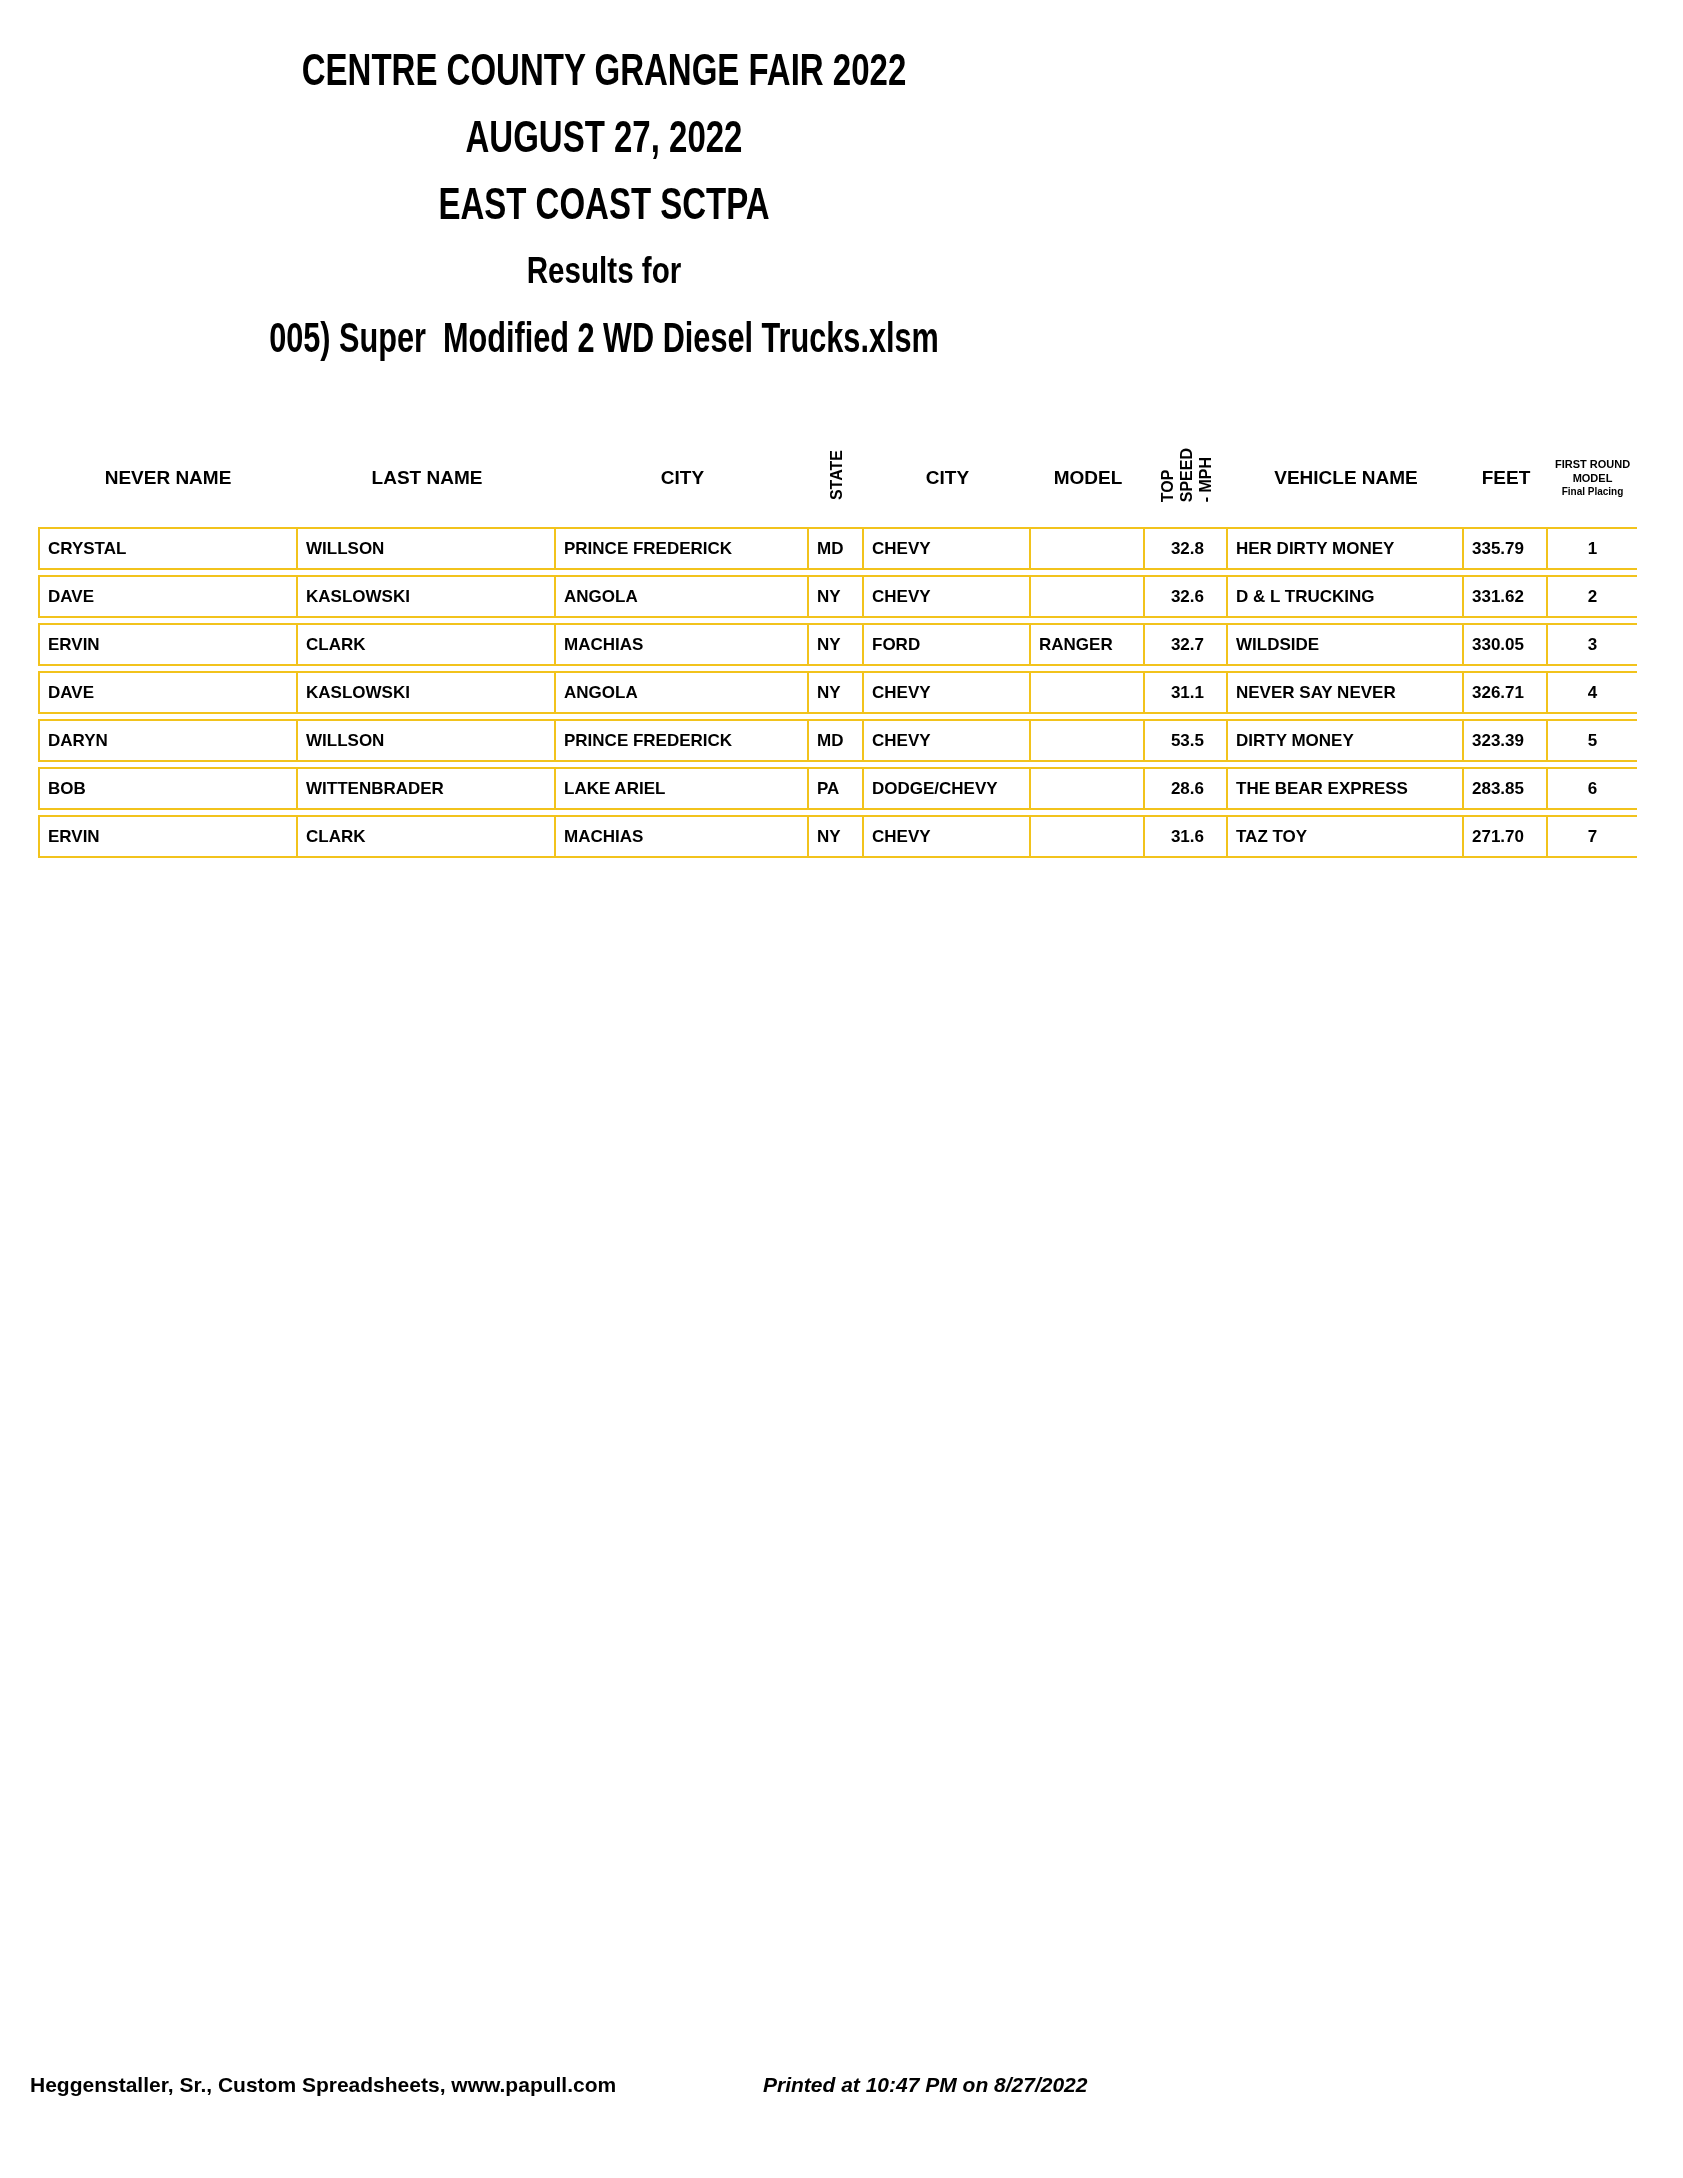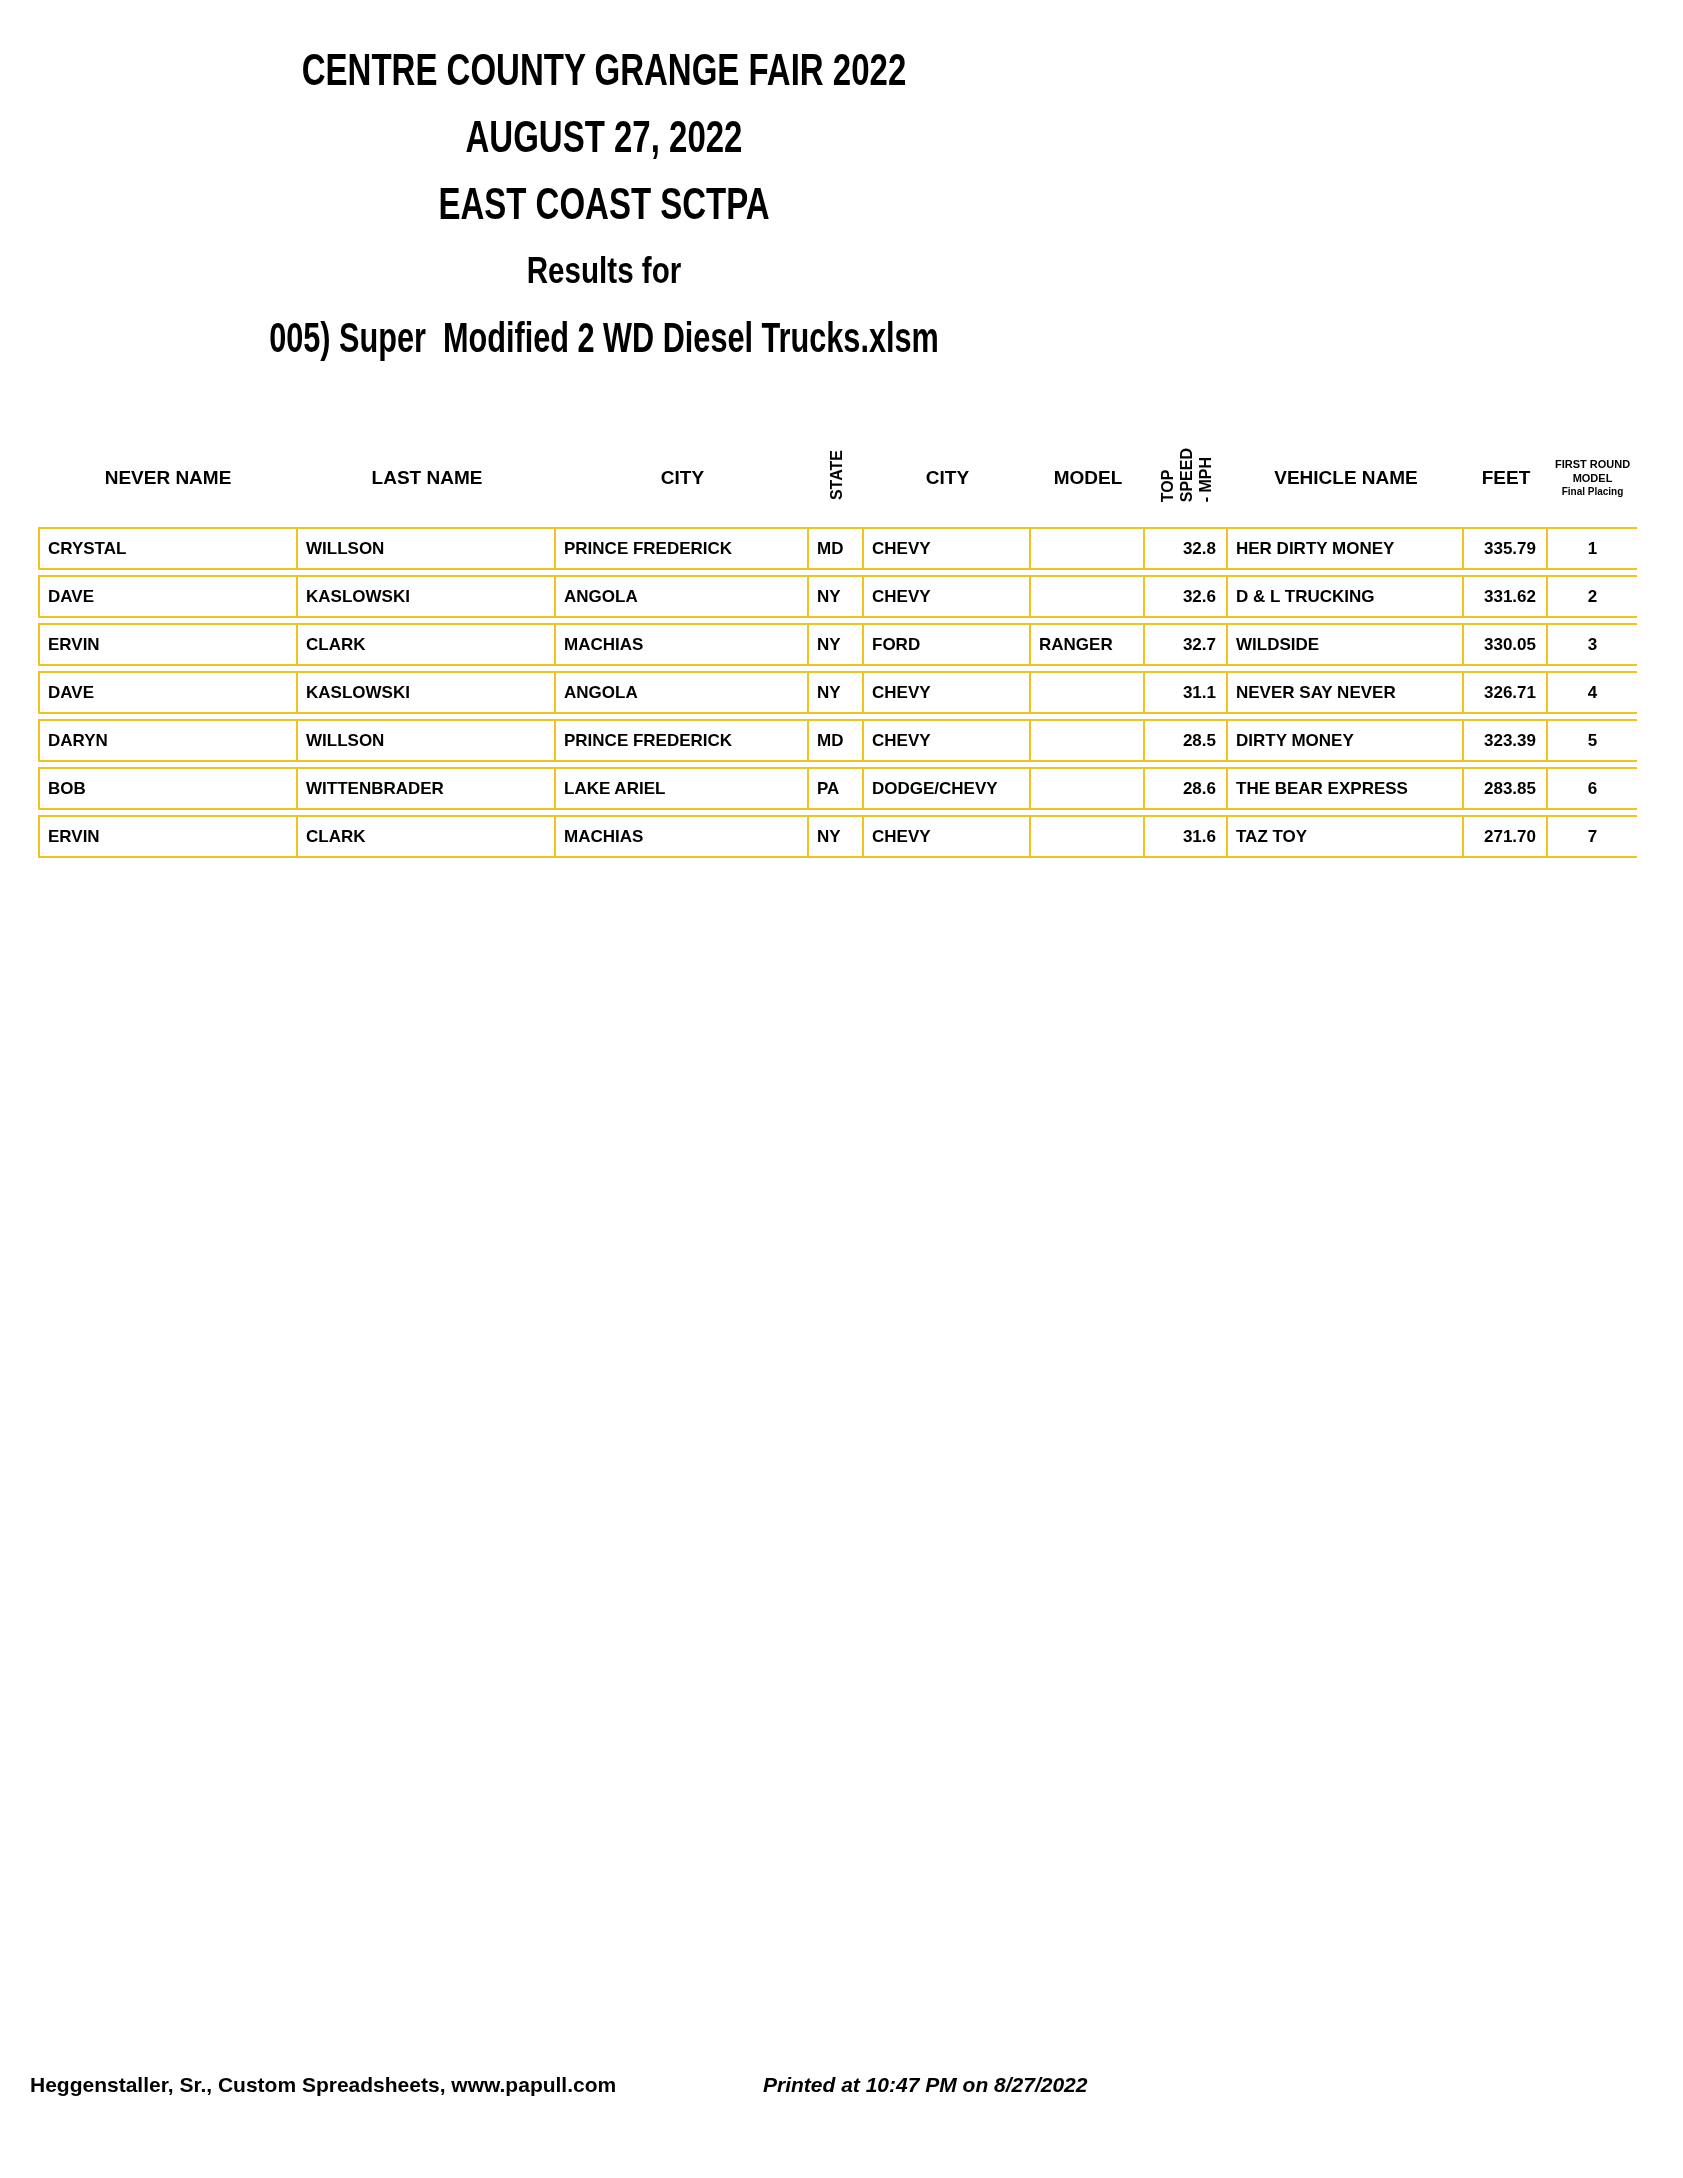--- a/index.html
+++ b/index.html
@@ -33,21 +33,21 @@
   td {
     height: 43px; padding: 0 8px; vertical-align: middle;
     font-size: 17px; font-weight: bold; text-align: left;
     border-top: 2px solid var(--gold);
     border-bottom: 2px solid var(--gold);
     border-right: 2px solid var(--gold);
     background: #fff; overflow: hidden; white-space: nowrap;
   }
   td.first { border-left: 2px solid var(--gold); margin-left: 12px; }
   td.last  { border-right: none; }
-  td.num { text-align: right; padding-right: 10px; }
+  td.num { text-align: right; padding-right: 22px; }
   td.ctr { text-align: center; }
   .rot {
     writing-mode: vertical-rl; transform: rotate(180deg);
     white-space: pre-line; font-size: 16px; line-height: 19px;
     display: inline-block; text-align: left;
   }
   th.hook { font-size: 11px; line-height: 14px; }
   th.hook .hook-sub { font-size: 10px; line-height: 13px; }
 
   
@@ -151,21 +151,21 @@
         <td class="num">326.71</td>
         <td class="ctr last">4</td>
       </tr>
       <tr>
         <td class="first">DARYN</td>
         <td>WILLSON</td>
         <td>PRINCE FREDERICK</td>
         <td>MD</td>
         <td>CHEVY</td>
         <td></td>
-        <td class="num">28.5</td>
+        <td class="num">53.5</td>
         <td>DIRTY MONEY</td>
         <td class="num">323.39</td>
         <td class="ctr last">5</td>
       </tr>
       <tr>
         <td class="first">BOB</td>
         <td>WITTENBRADER</td>
         <td>LAKE ARIEL</td>
         <td>PA</td>
         <td>DODGE/CHEVY</td>

